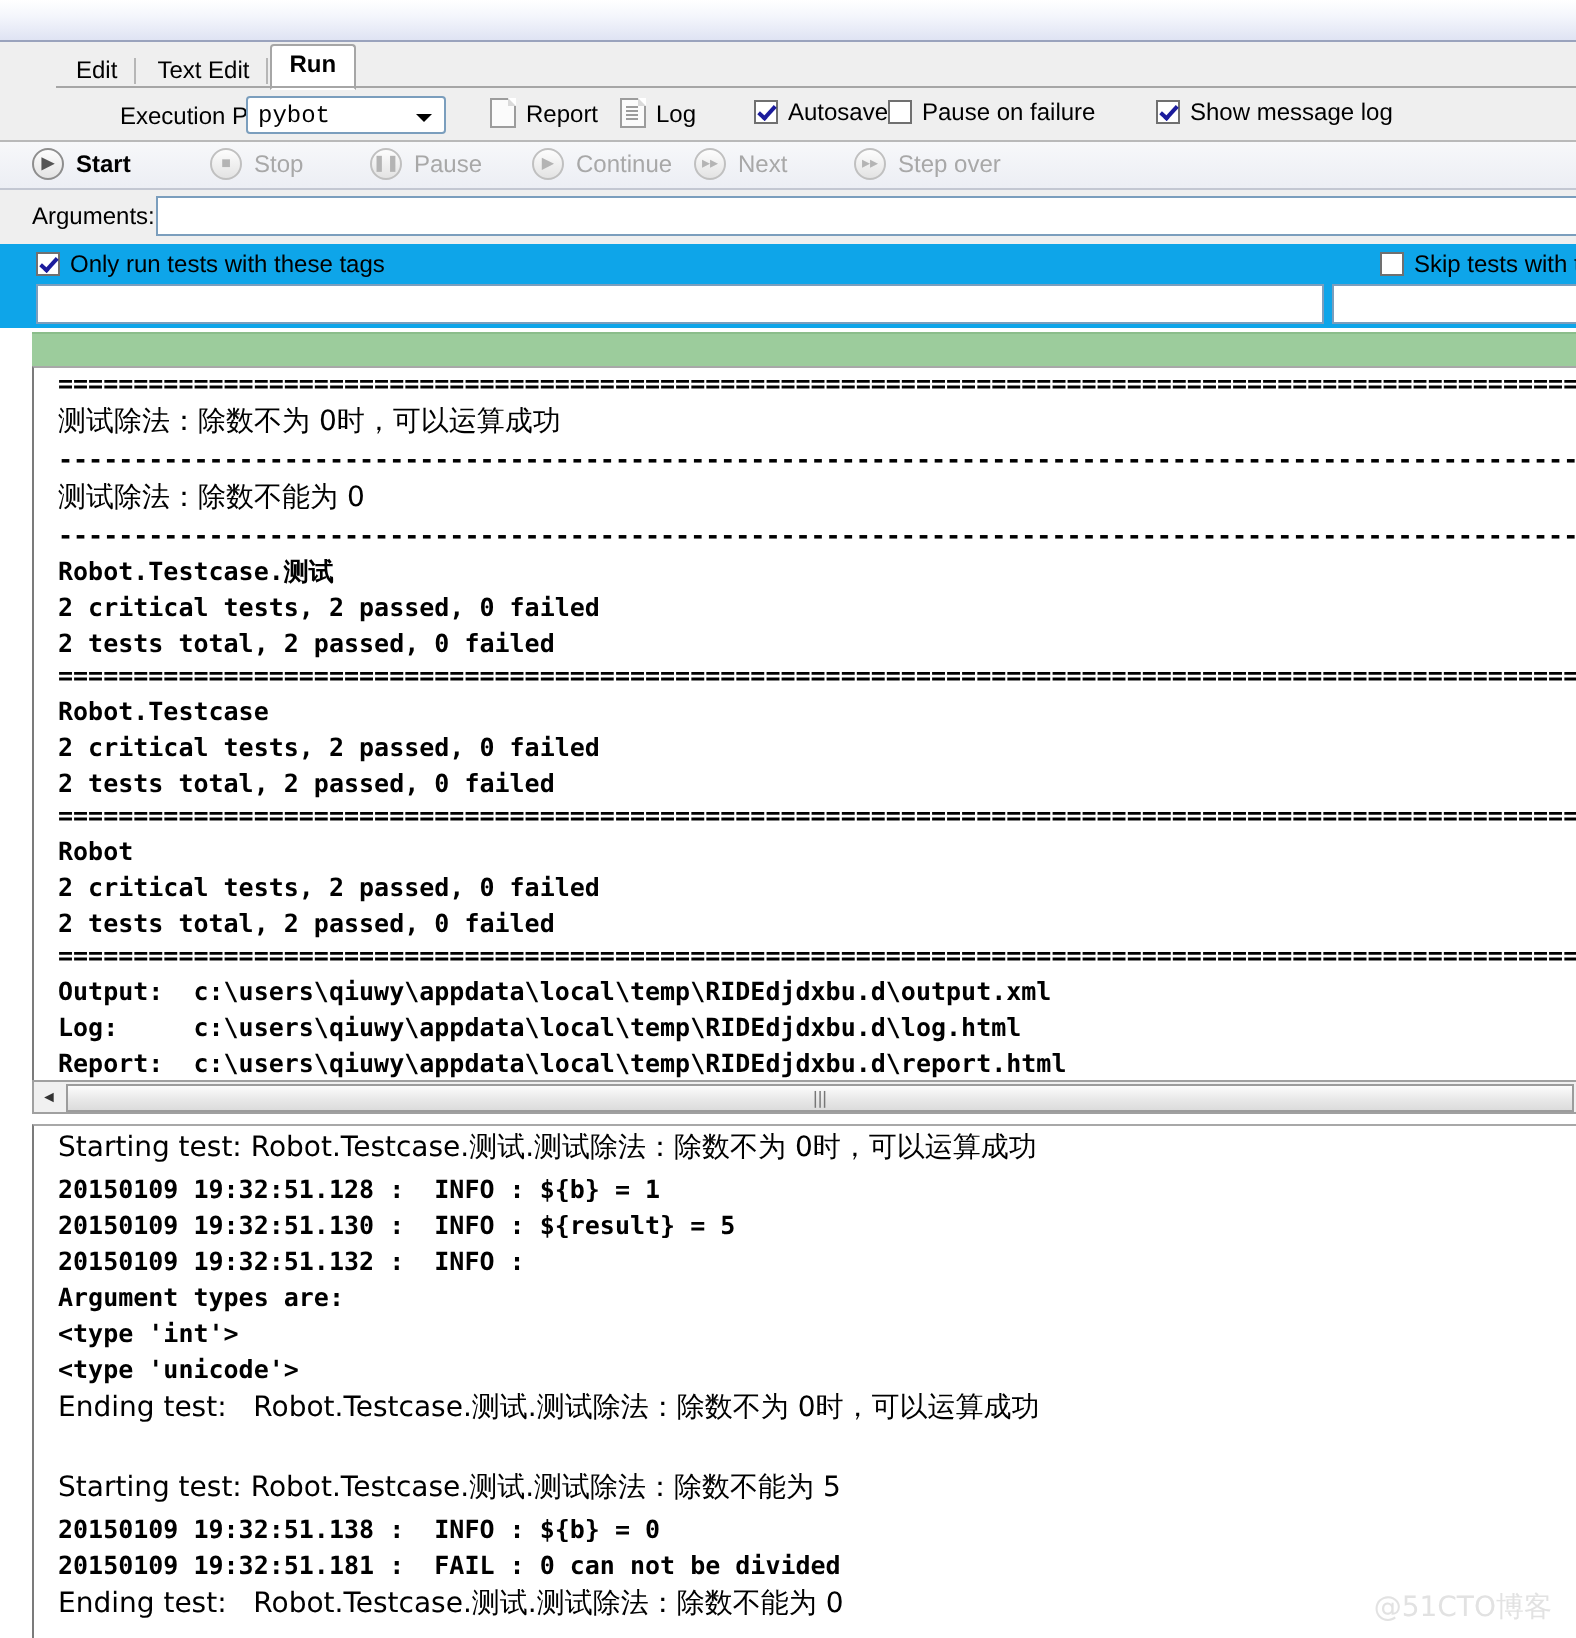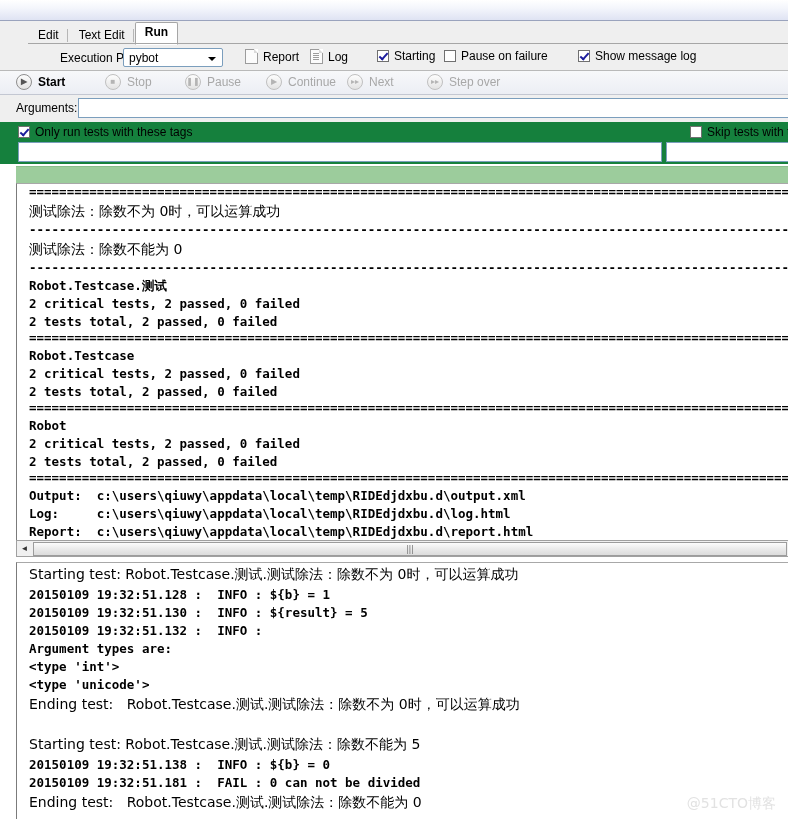--- a/index.html
+++ b/index.html
@@ -96,20 +96,21 @@
     width: 100px; height: 19px;
     background: #ffffff;
     border: 1px solid #7b9ebd;
     border-radius: 2px;
     box-sizing: border-box;
   }
   #profile-combo .combo-text {
     position: absolute;
     left: 5px; top: 2px;
     font-size: 12px;
+    font-family: Liberation Mono, monospace;
   }
   #profile-combo .combo-arrow {
     position: absolute;
     right: 6px; top: 8px;
     width: 0; height: 0;
     border-left: 4px solid transparent;
     border-right: 4px solid transparent;
     border-top: 4px solid #000;
   }
   .tb-item {
@@ -223,21 +224,21 @@
     border: 1px solid #7b9ebd;
     border-right: none;
     box-sizing: border-box;
   }
 
   
   #tags-row {
     position: absolute;
     left: 0; top: 122px;
     width: 788px; height: 42px;
-    background: #15803d;
+    background: #0ea5e9;
     box-sizing: border-box;
   }
   .tag-check {
     position: absolute;
     top: 3px;
     display: flex;
     align-items: center;
     gap: 5px;
     font-size: 12px;
     white-space: nowrap;
@@ -406,21 +407,21 @@
     <span>Report</span>
   </div>
 
   <div class="tb-item" style="left:310px;">
     <span class="doc-icon lined"></span>
     <span>Log</span>
   </div>
 
   <div class="tb-item" style="left:377px;">
     <span class="cbx checked"></span>
-    <span>Starting</span>
+    <span>Autosave</span>
   </div>
 
   <div class="tb-item" style="left:444px;">
     <span class="cbx"></span>
     <span>Pause on failure</span>
   </div>
 
   <div class="tb-item" style="left:578px;">
     <span class="cbx checked"></span>
     <span>Show message log</span>

